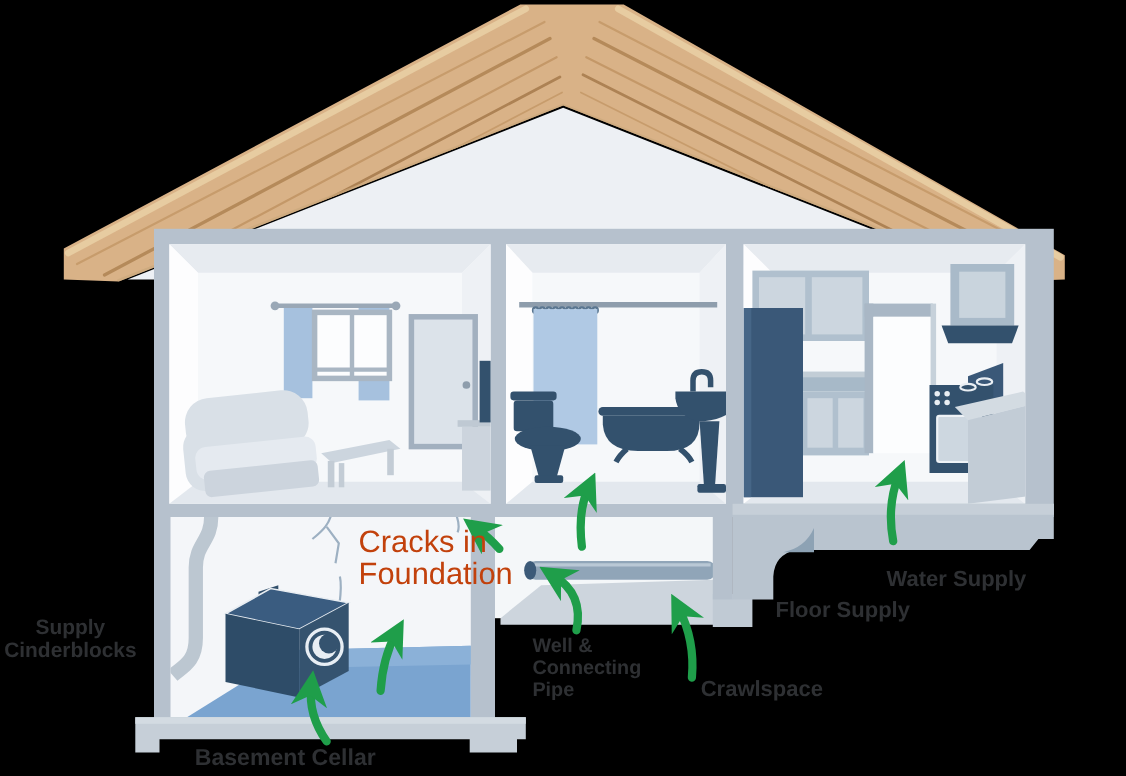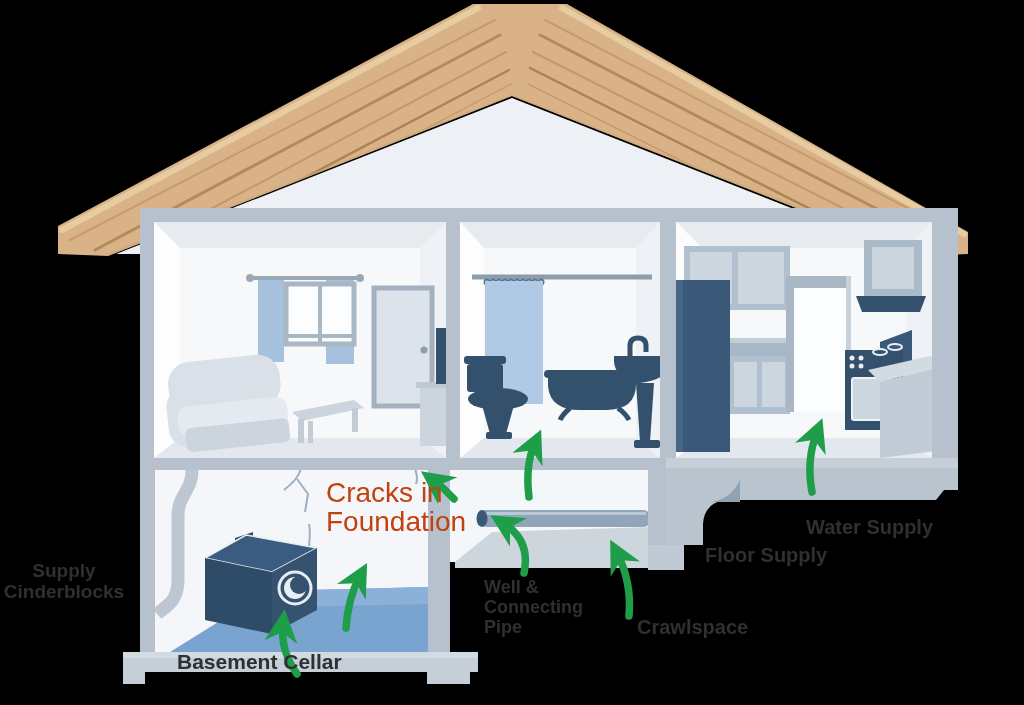--- a/index.html
+++ b/index.html
@@ -6,21 +6,21 @@
   #stage{position:relative;width:1024px;height:705px;background:var(--bg,#000);overflow:hidden;
          font-family:"Liberation Sans",sans-serif;}
   #stage svg{position:absolute;left:0;top:0;}
   .label{position:absolute;color:var(--text-color,#2e3033);white-space:pre-line;line-height:1.1;}
   .b{font-weight:bold;}
   .arrow{fill:none;stroke:var(--arrow-color,#1f9e4a);stroke-width:7.5;stroke-linecap:round;}
   #ah path{fill:var(--arrow-color,#1f9e4a);}
   #lbl-porous{left:0;top:562;width:128px;text-align:center;font-size:19px;}
   #lbl-cracks{left:326px;top:478px;font-size:28px;line-height:1.05;color:#c2410c;}
   #lbl-well{left:484px;top:578px;font-size:18px;}
-  #lbl-basement{left:177px;top:650px;font-size:21px;}
+  #lbl-basement{left:177px;top:677px;font-size:21px;}
   #lbl-crawl{left:637px;top:616px;font-size:20px;}
   #lbl-drain{left:705px;top:544px;font-size:20px;}
   #lbl-water{left:806px;top:516px;font-size:20px;}
   #lbl-porous{left:0px;top:561px;}
 </style>
 </head>
 <body>
 
 <div id="stage" style="--bg: #000000; --arrow-color: #1f9e4a; --text-color: #2e3033;">
 

